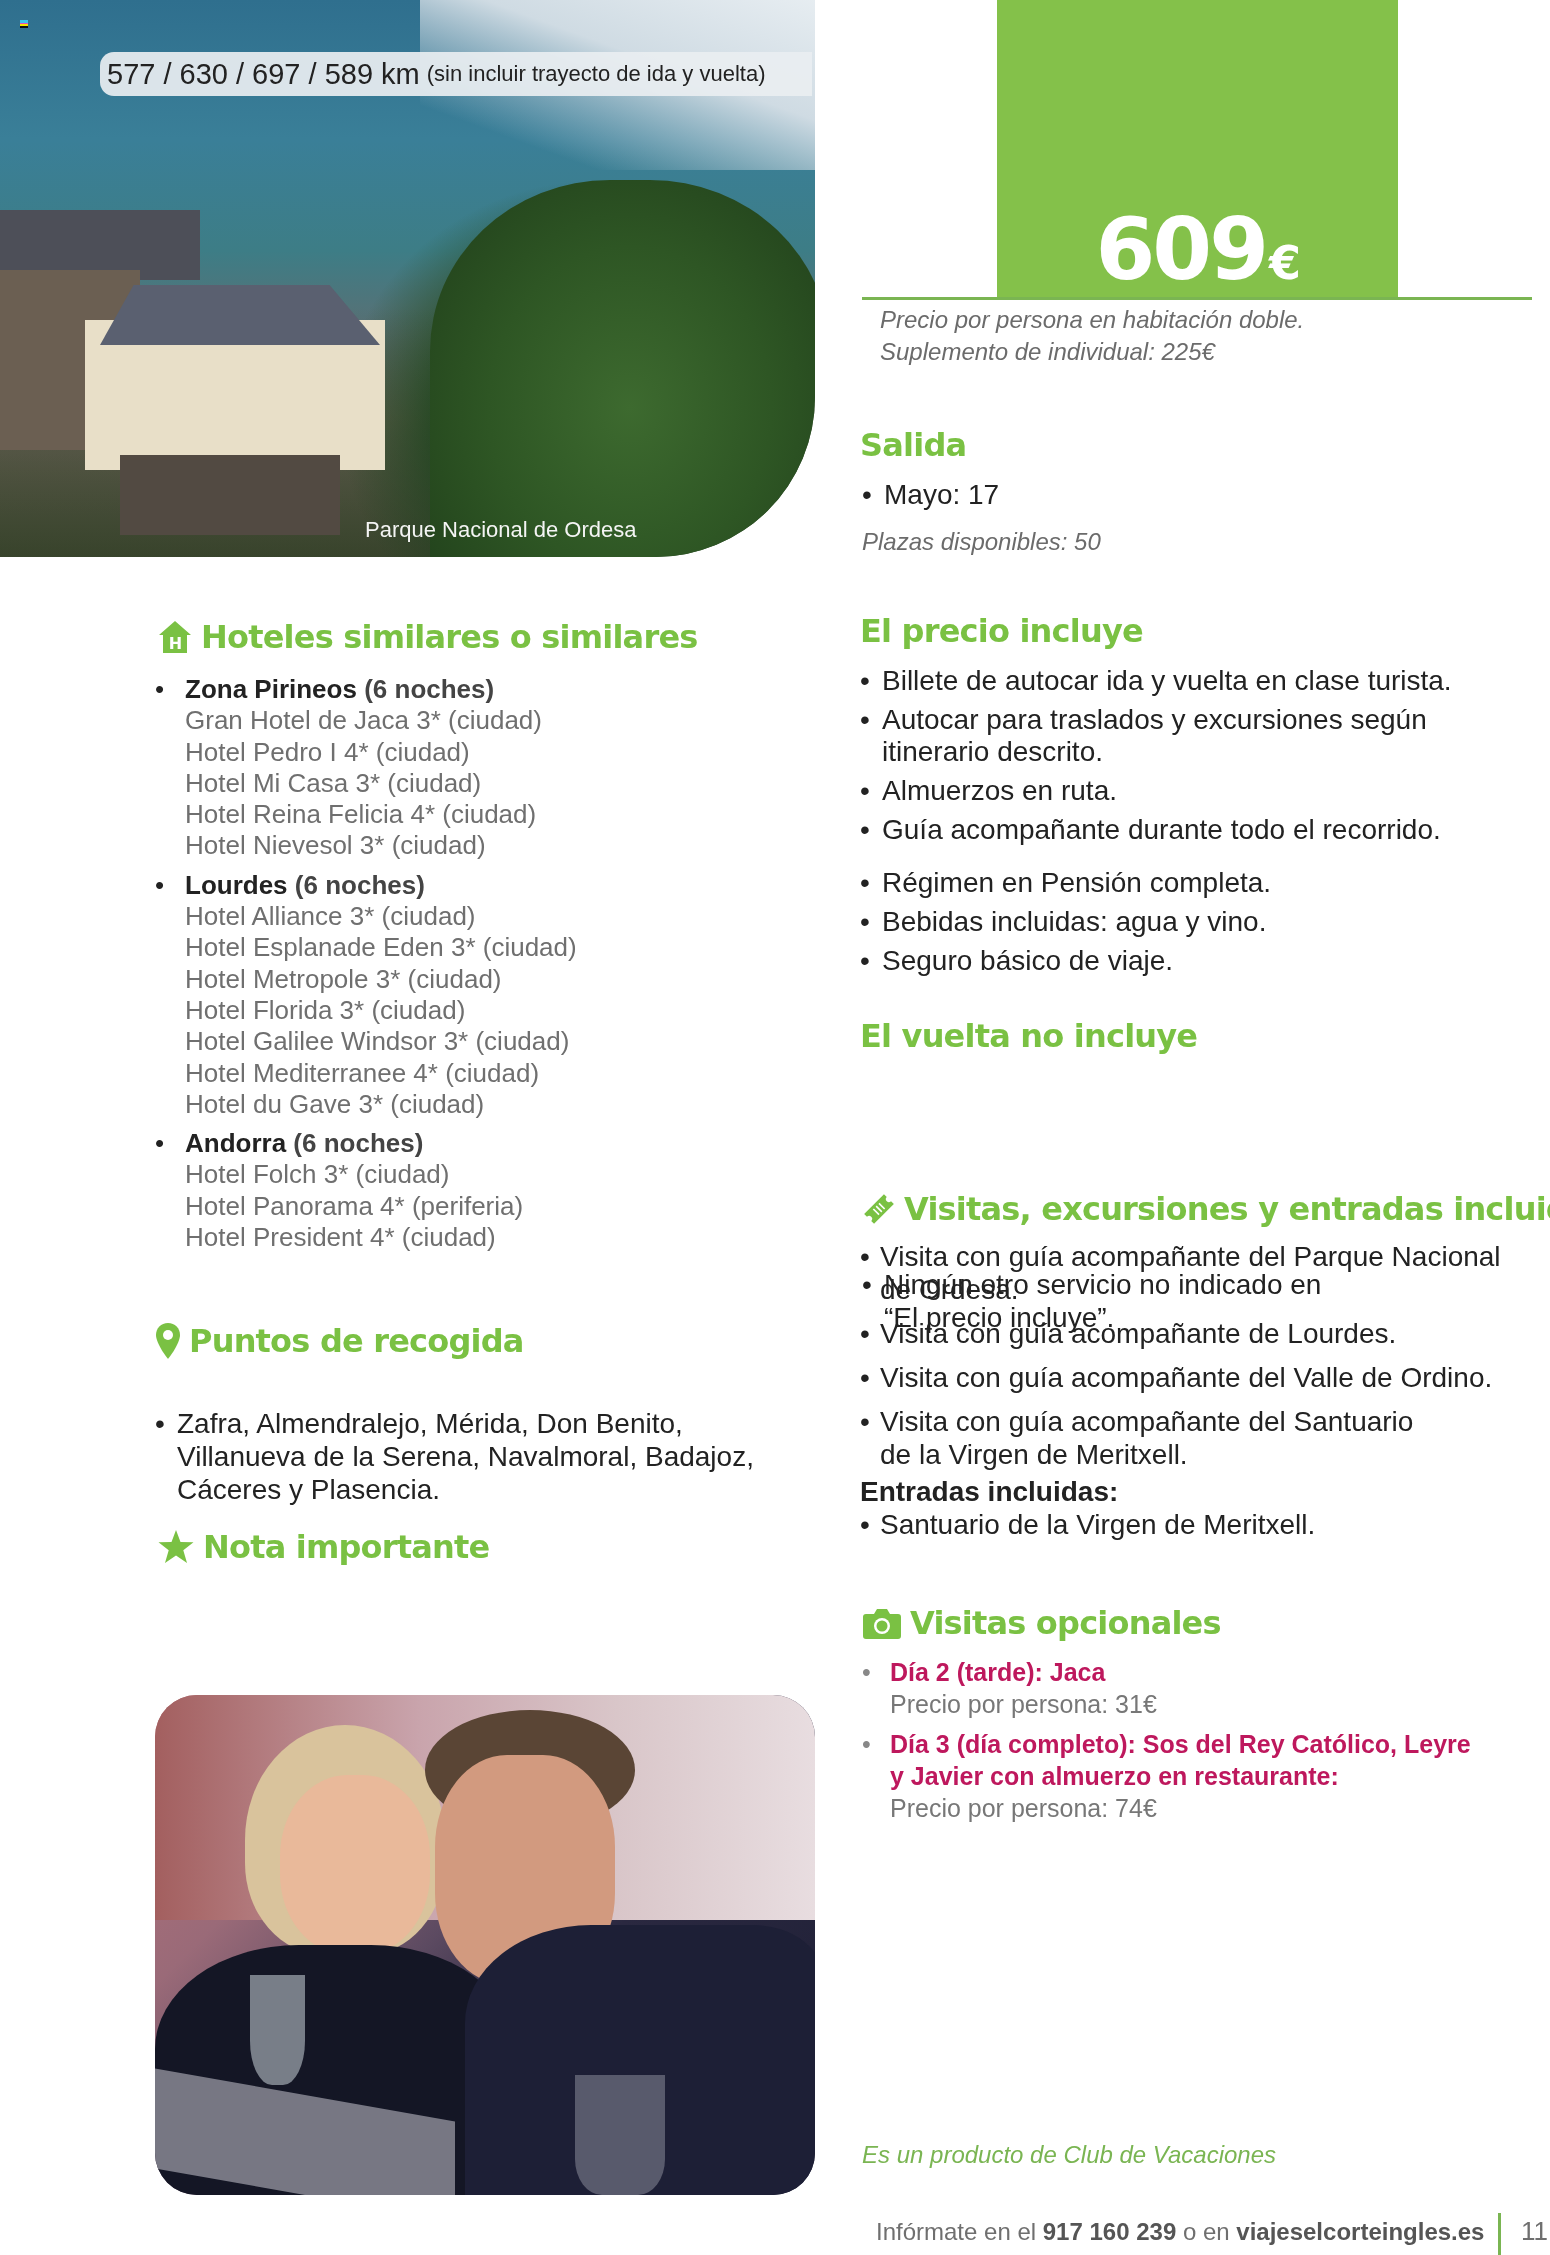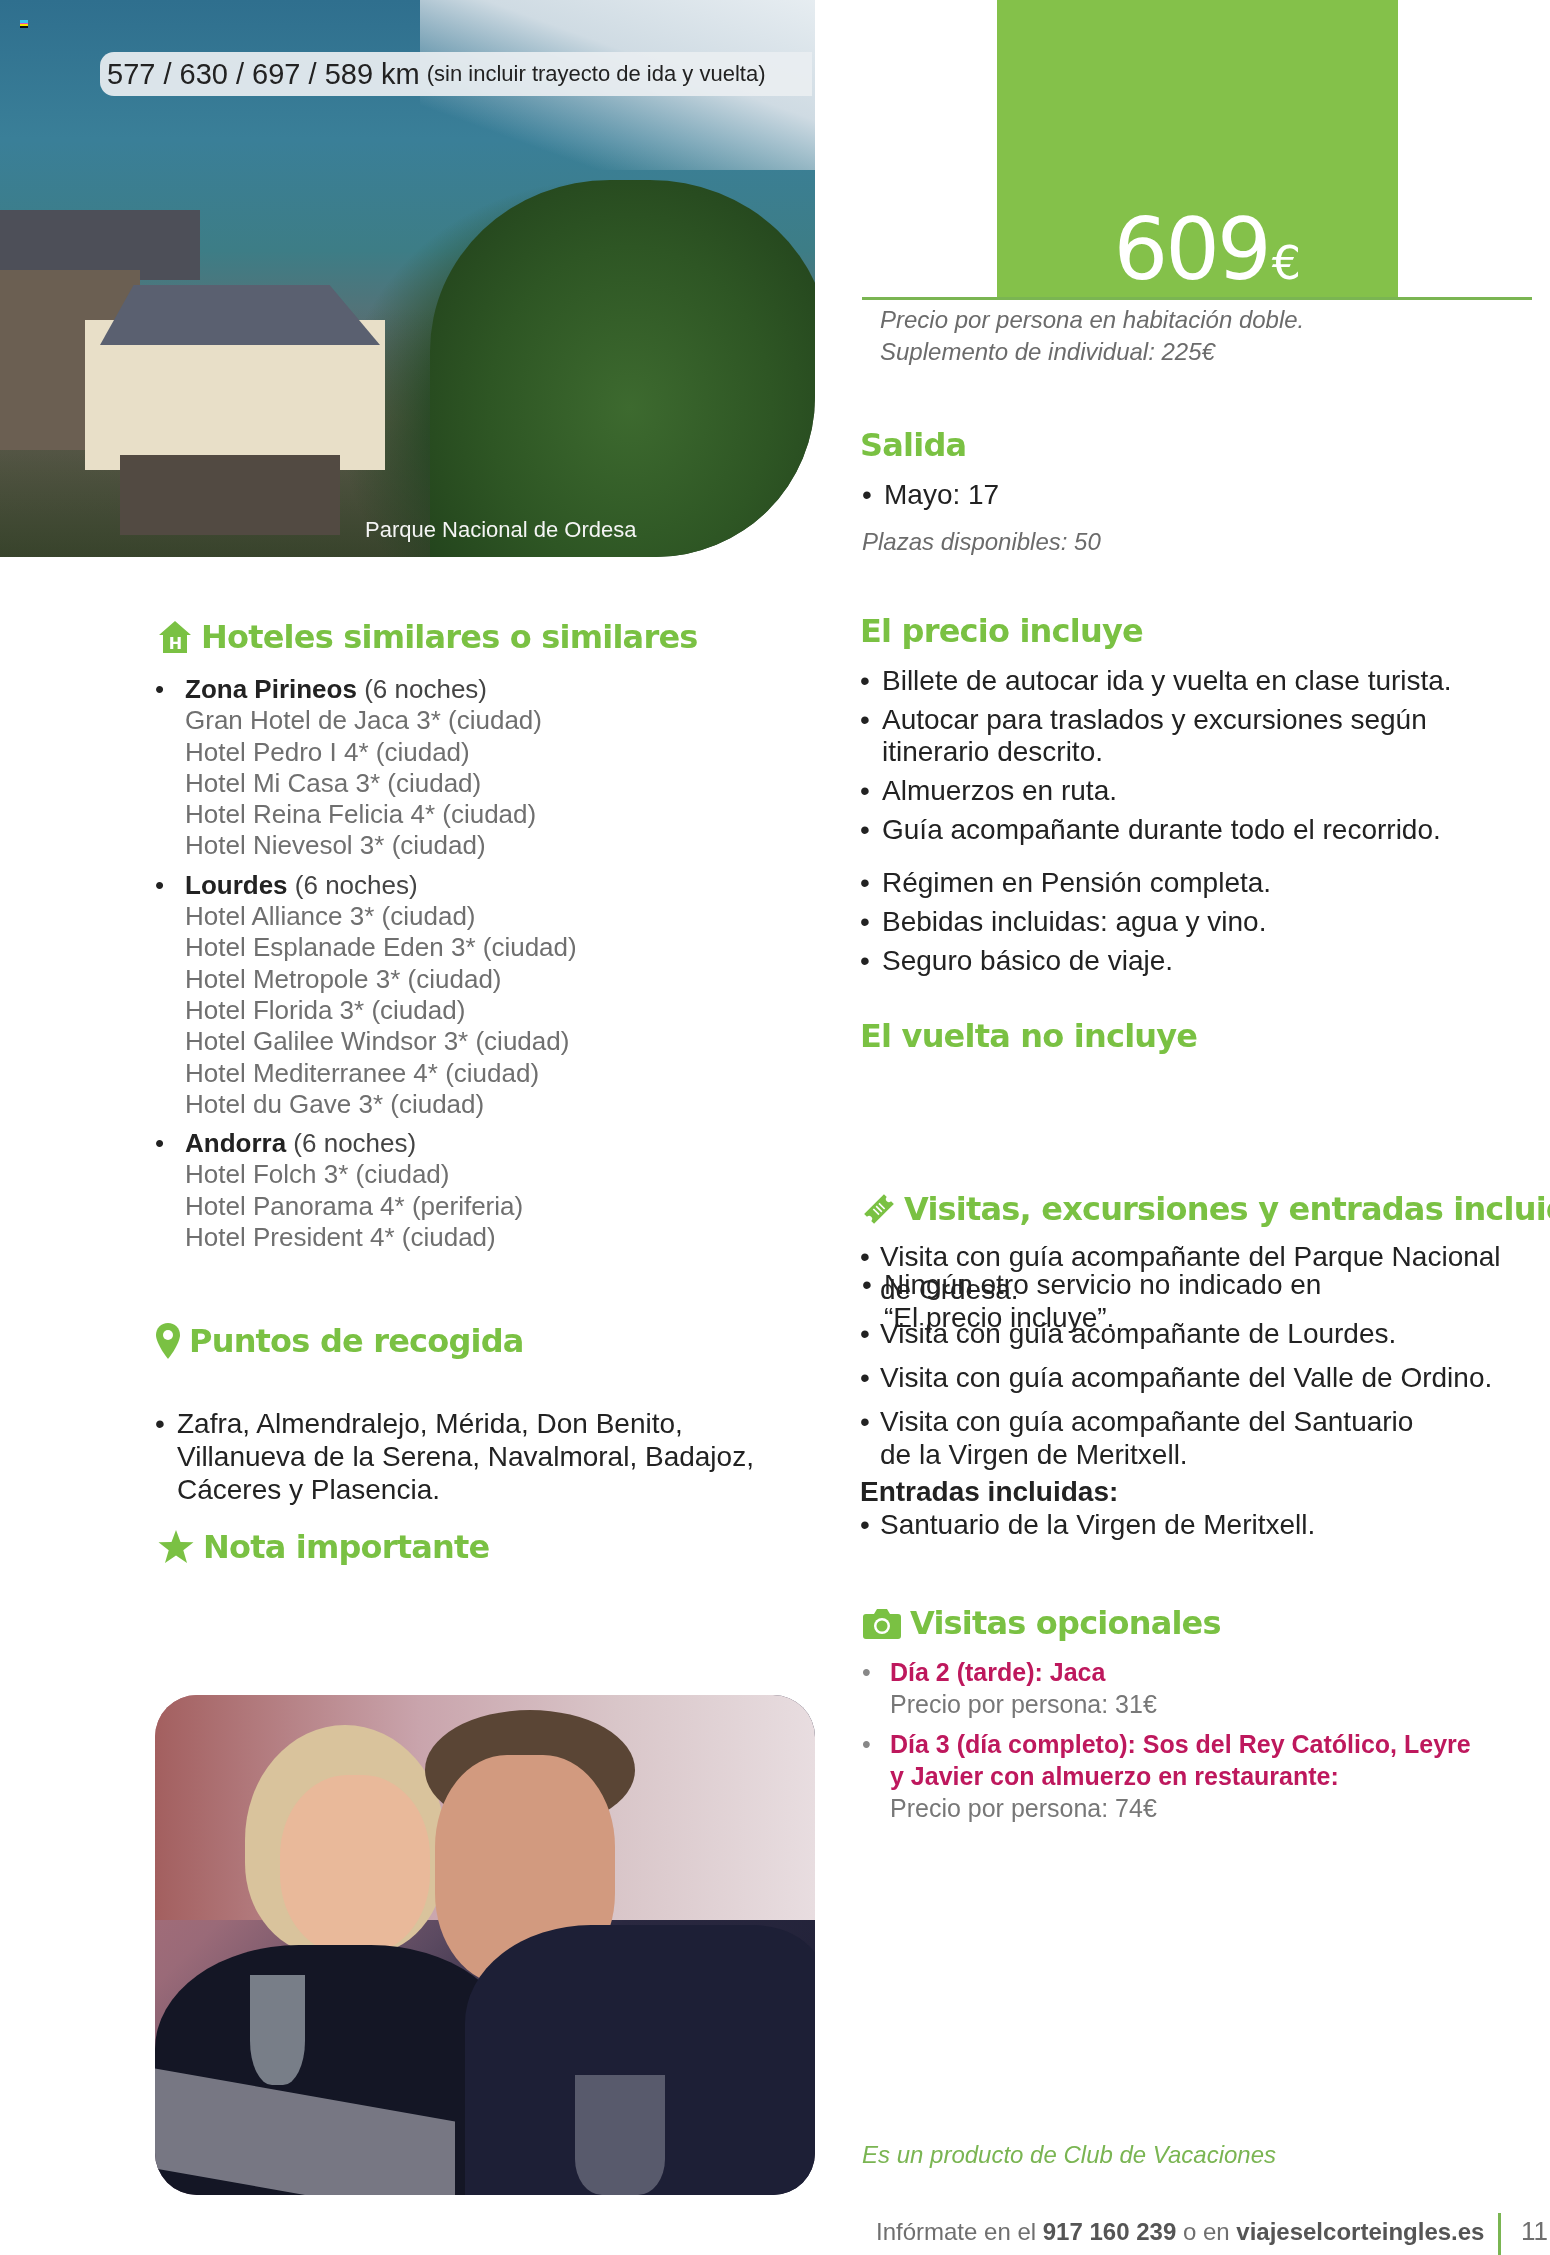--- a/index.html
+++ b/index.html
@@ -27,34 +27,34 @@
         background:linear-gradient(180deg,#39c5f0 0 33%,#e14fbf 33% 55%,#f5e400 55% 78%,#111 78%);}
   .km-badge{left:100px;top:52px;width:712px;height:44px;background:rgba(233,238,241,0.92);
         border-radius:14px 0 0 14px;display:flex;align-items:center;padding-left:7px;box-sizing:border-box;
         white-space:nowrap;}
   .km-main{font-size:29px;color:#222;}
   .km-note{font-size:22px;color:#222;margin-left:7px;}
   .hero-caption{left:365px;top:517px;font-size:22px;color:#f4f4f4;}
   
   .price-box{left:997px;top:0;width:401px;height:298px;background:#84c14a;}
   .price-value{position:absolute;right:100px;bottom:6px;color:#fff;font-family:"DejaVu Sans",sans-serif;
-        font-weight:normal;font-size:86px;letter-spacing:-3px;line-height:1;}
+        font-weight:bold;font-size:86px;letter-spacing:-3px;line-height:1;}
   .price-value .cur{font-size:46px;margin-left:3px;}
   .price-rule{left:862px;top:297px;width:670px;height:3px;background:#7ab552;}
   .price-note{left:880px;font-size:24px;font-style:italic;color:#6b6b6b;}
   
   .hd{font-family:"DejaVu Sans",sans-serif;font-weight:bold;color:#7ac143;font-size:32px;
       letter-spacing:-0.8px;display:flex;align-items:center;white-space:nowrap;}
   .hd svg{margin-right:8px;flex:none;}
   .txt{font-size:28px;color:#222;line-height:33px;}
   .bul{position:relative;padding-left:22px;}
   .bul::before{content:"•";position:absolute;left:0;top:0;}
   .hotel-group{font-size:26px;line-height:31.3px;}
   .hotel-group .zone{font-weight:bold;color:#222;}
-  .hotel-group .zone .n{font-weight:normal;color:#444;}
+  .hotel-group .zone .n{font-weight:bold;color:#444;}
   .hotel-group .h{color:#6f6f6f;padding-left:0;}
   .opc{font-size:25px;line-height:32px;}
   .opc .t{font-weight:bold;color:#be185d;}
   .opc .p{color:#777;}
   .opc .bul::before{color:#888;}
   
   .photo2{left:155px;top:1695px;width:660px;height:500px;border-radius:42px;overflow:hidden;
         background:linear-gradient(135deg,#b5737a 0%,#9a6a78 25%,#5c4a61 45%,#2a2840 60%,#1b1d33 100%);}
   .photo2 .bg{position:absolute;left:0;top:0;width:100%;height:45%;
         background:linear-gradient(90deg,#a35f5f 0%,#c9a4ac 40%,#d9c6c9 70%,#e8dde0 100%);}

